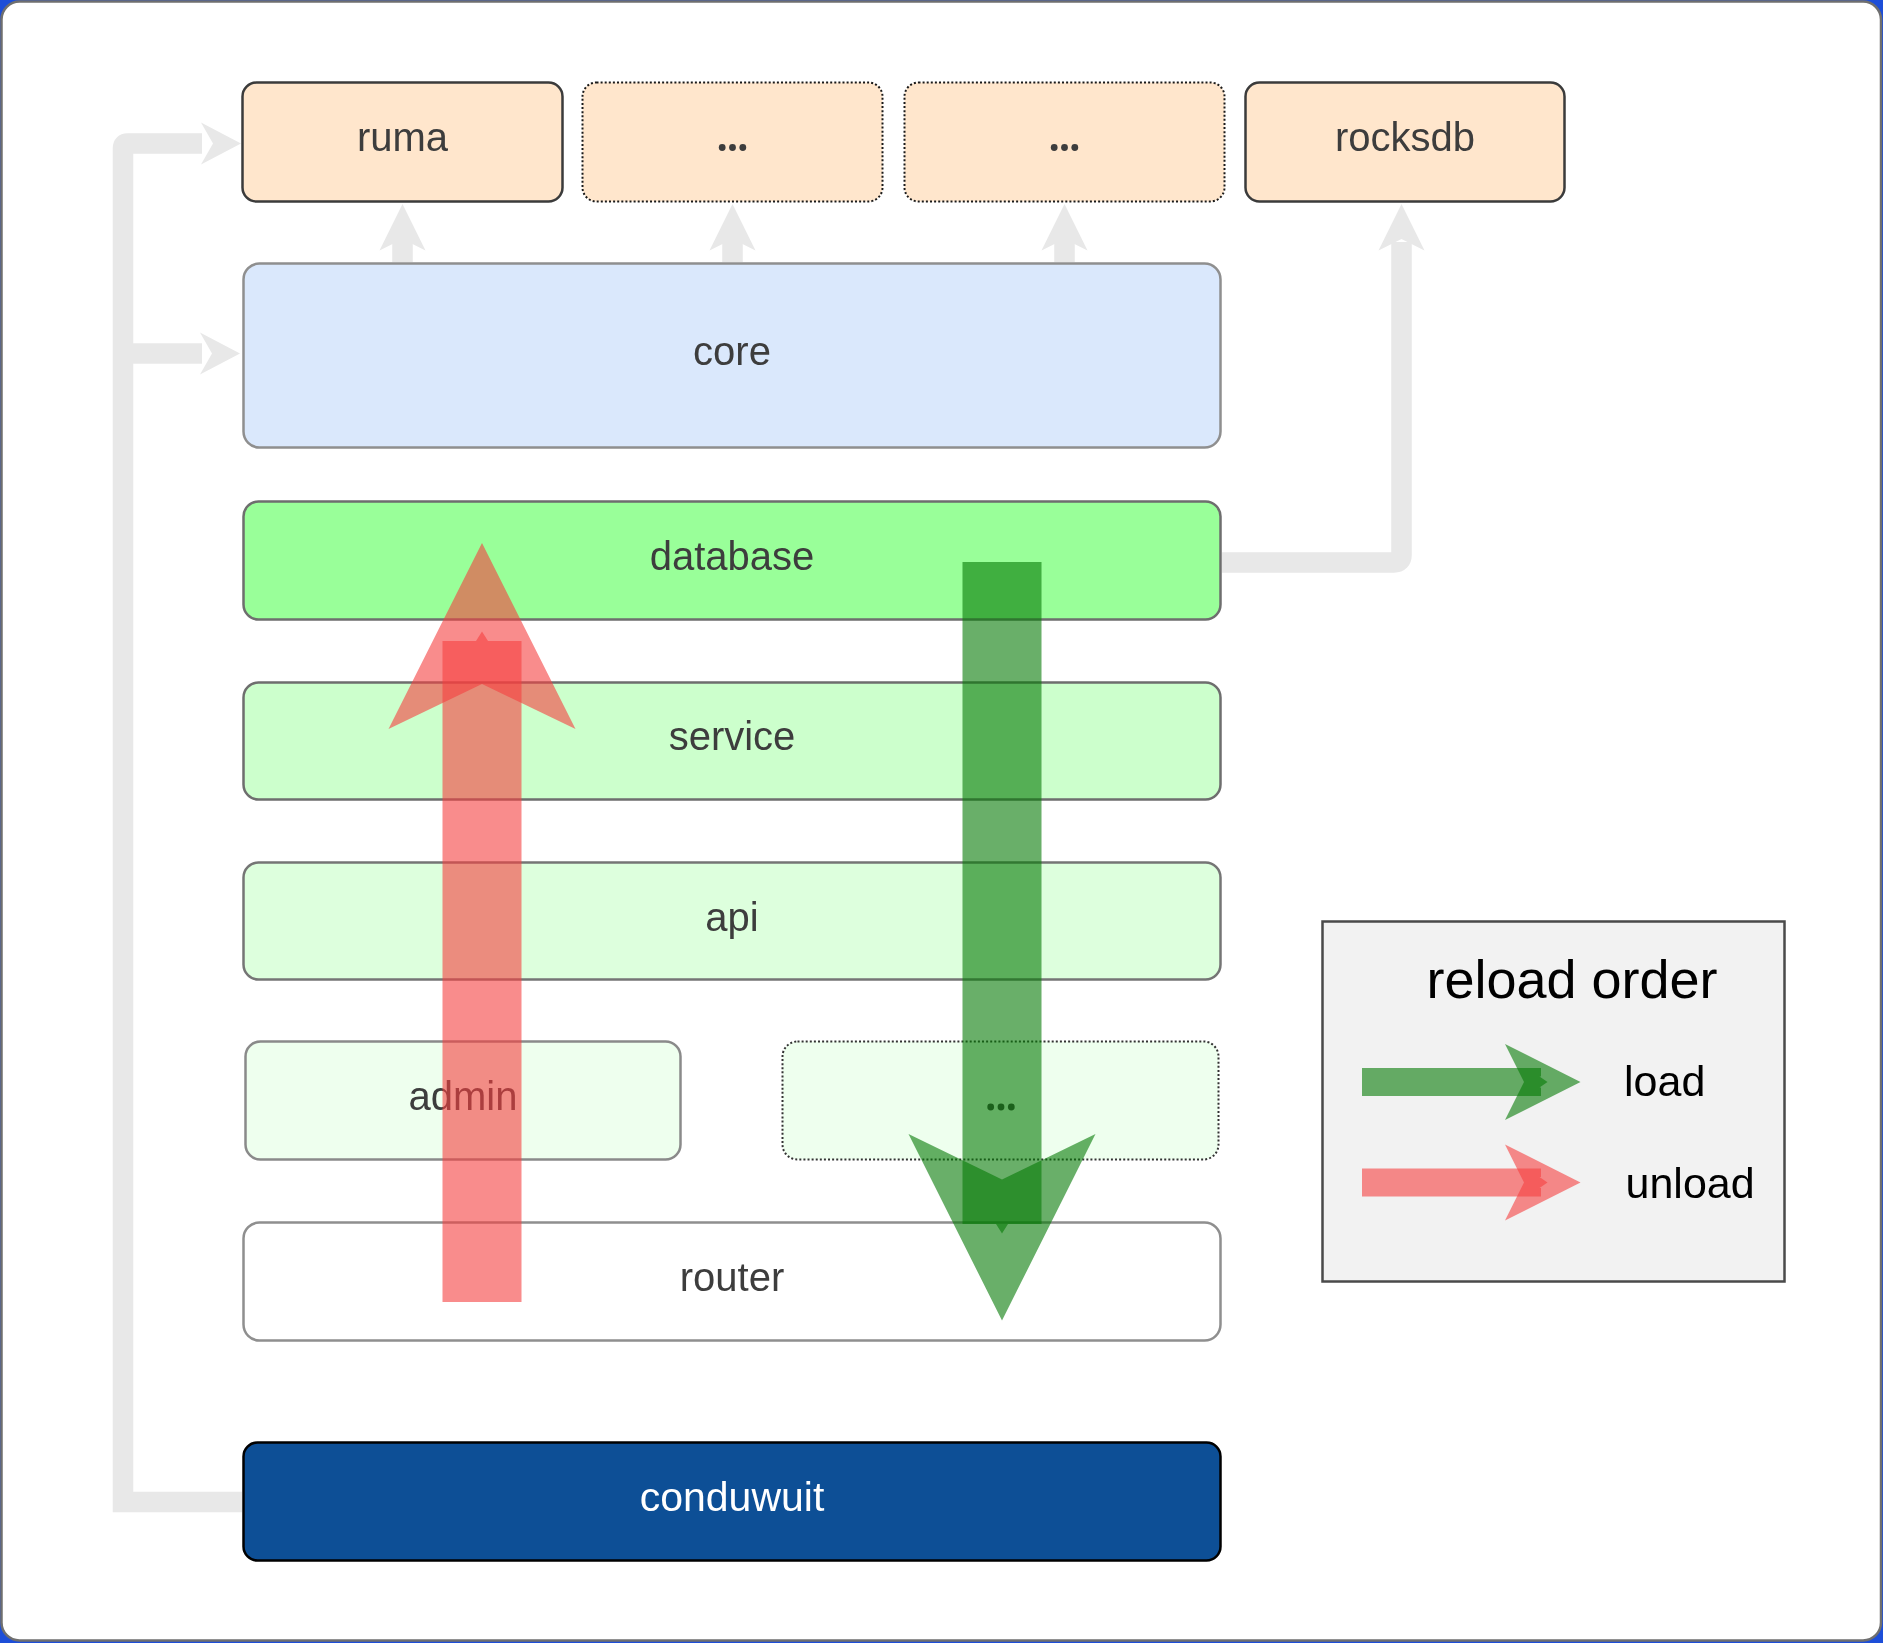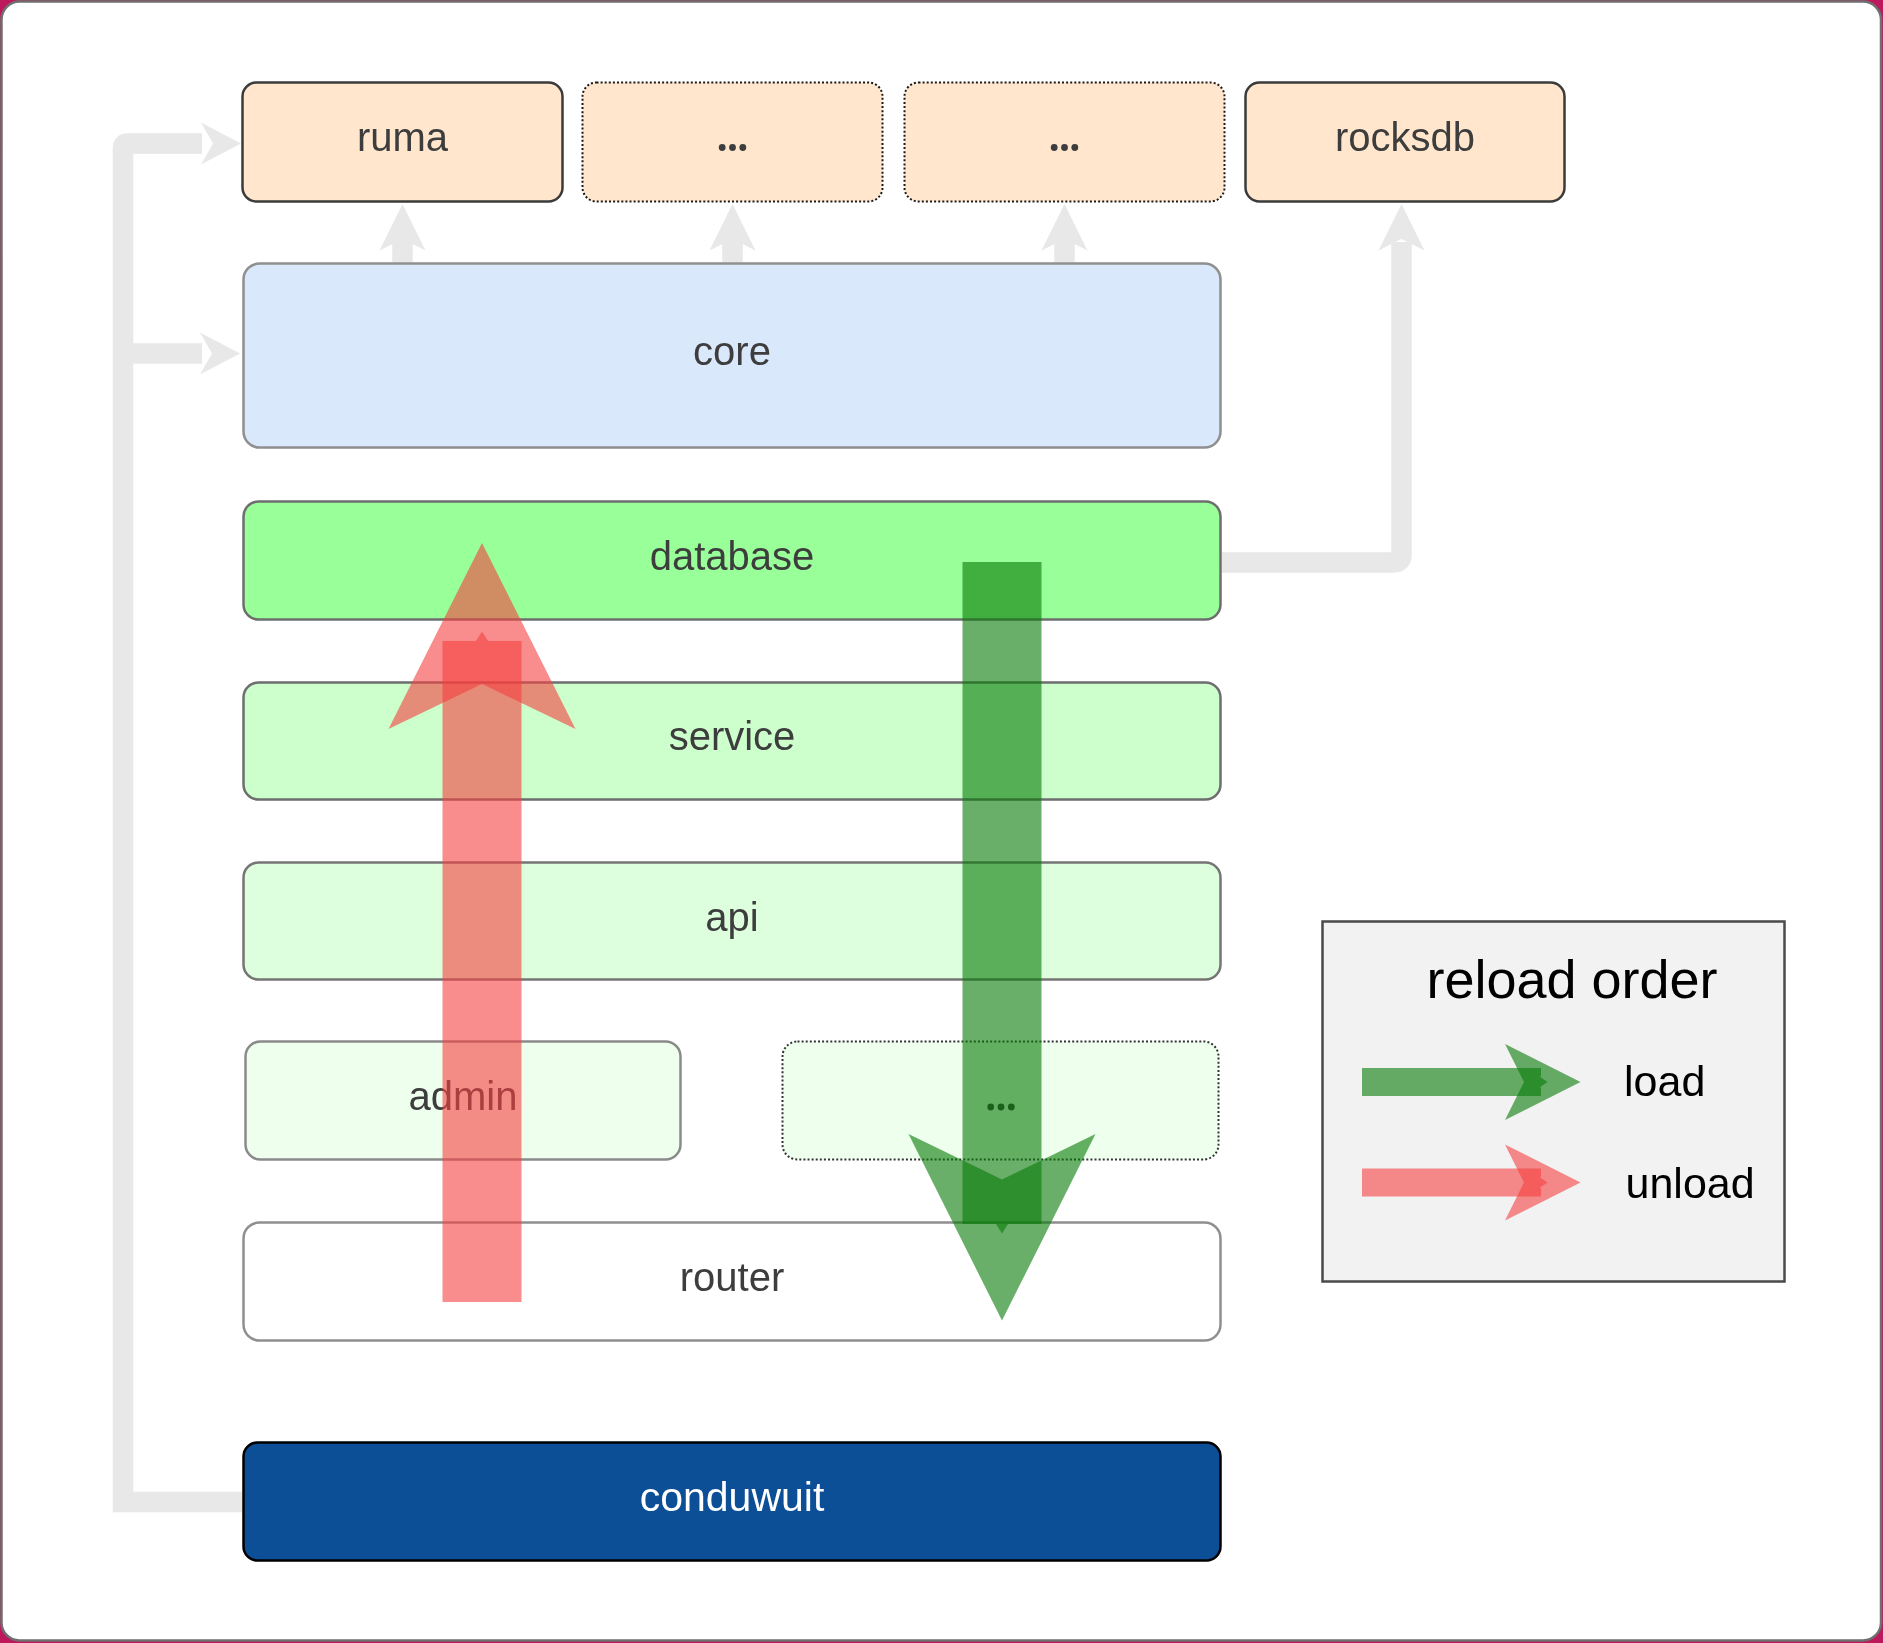--- a/index.html
+++ b/index.html
@@ -1,16 +1,16 @@
 <!DOCTYPE html>
 <html><head>
 <meta charset="utf-8">
 <style>
   html,body{margin:0;padding:0;background:#ffffff;}
-  #page{width:1883px;height:1643px;position:relative;overflow:hidden;background:#be185d;}
+  #page{width:1883px;height:1643px;position:relative;overflow:hidden;background:#1d4ed8;}
   svg text{font-family:"Liberation Sans",sans-serif;}
 </style>
 </head>
 <body>
 <div id="page">
 <svg width="1883" height="1643" viewBox="0 0 1883 1643" xmlns="http://www.w3.org/2000/svg">
 
   <rect x="1.5" y="1.5" width="1879.5" height="1639" rx="18" fill="#ffffff" stroke="#6f6f6f" stroke-width="2.5"></rect>
 
   <g fill="none" stroke="#e8e8e8" stroke-width="20.5">

